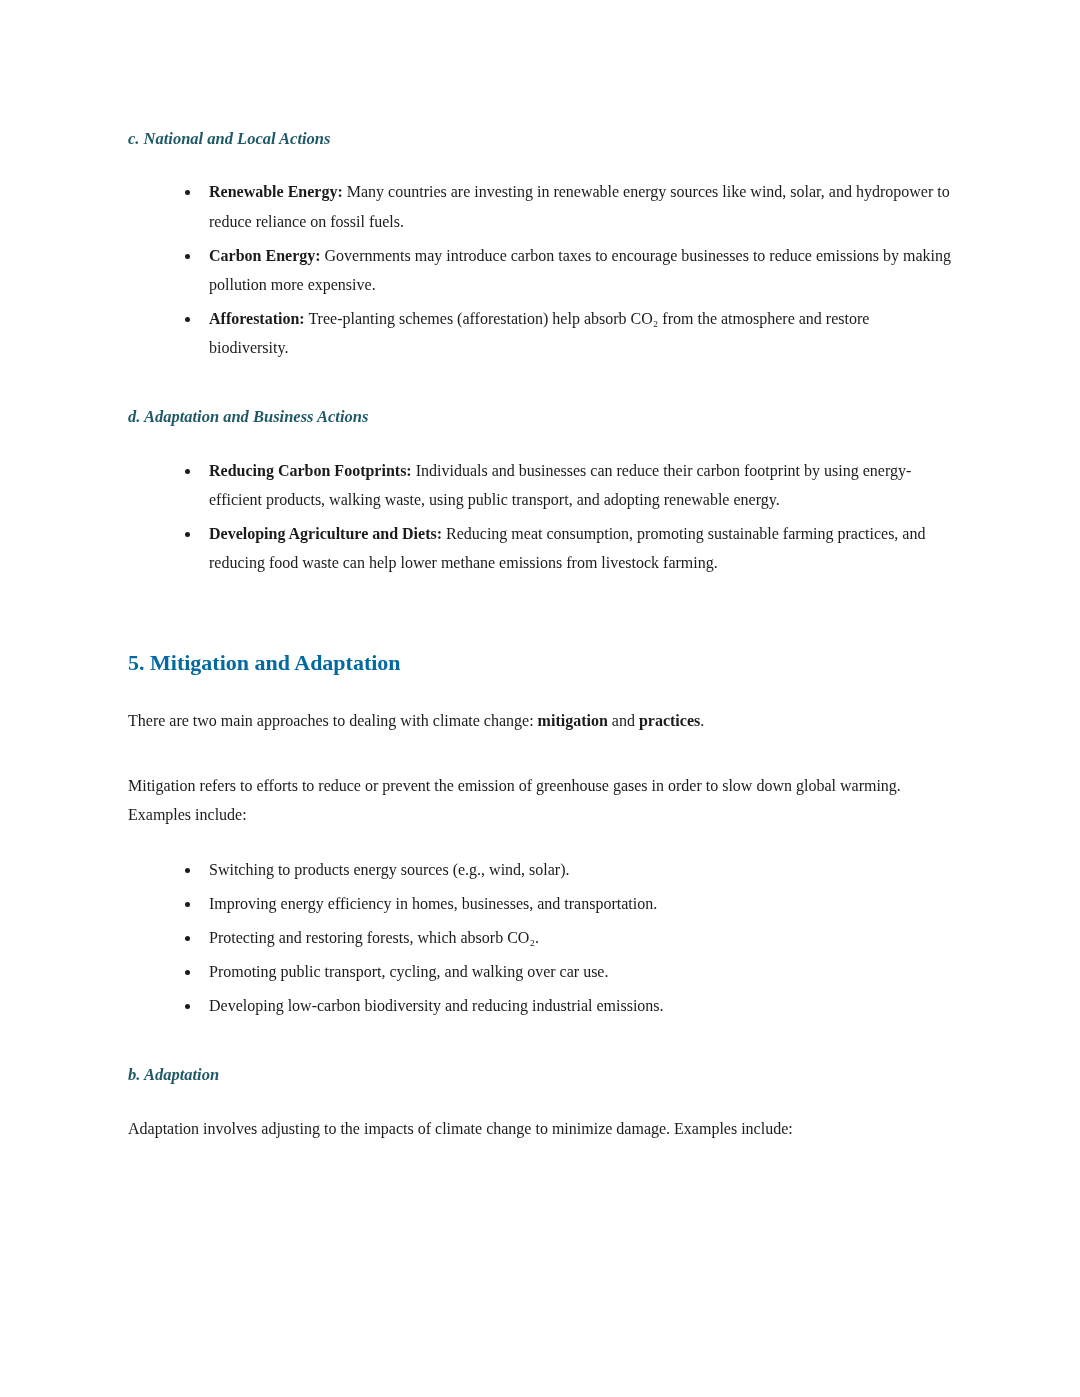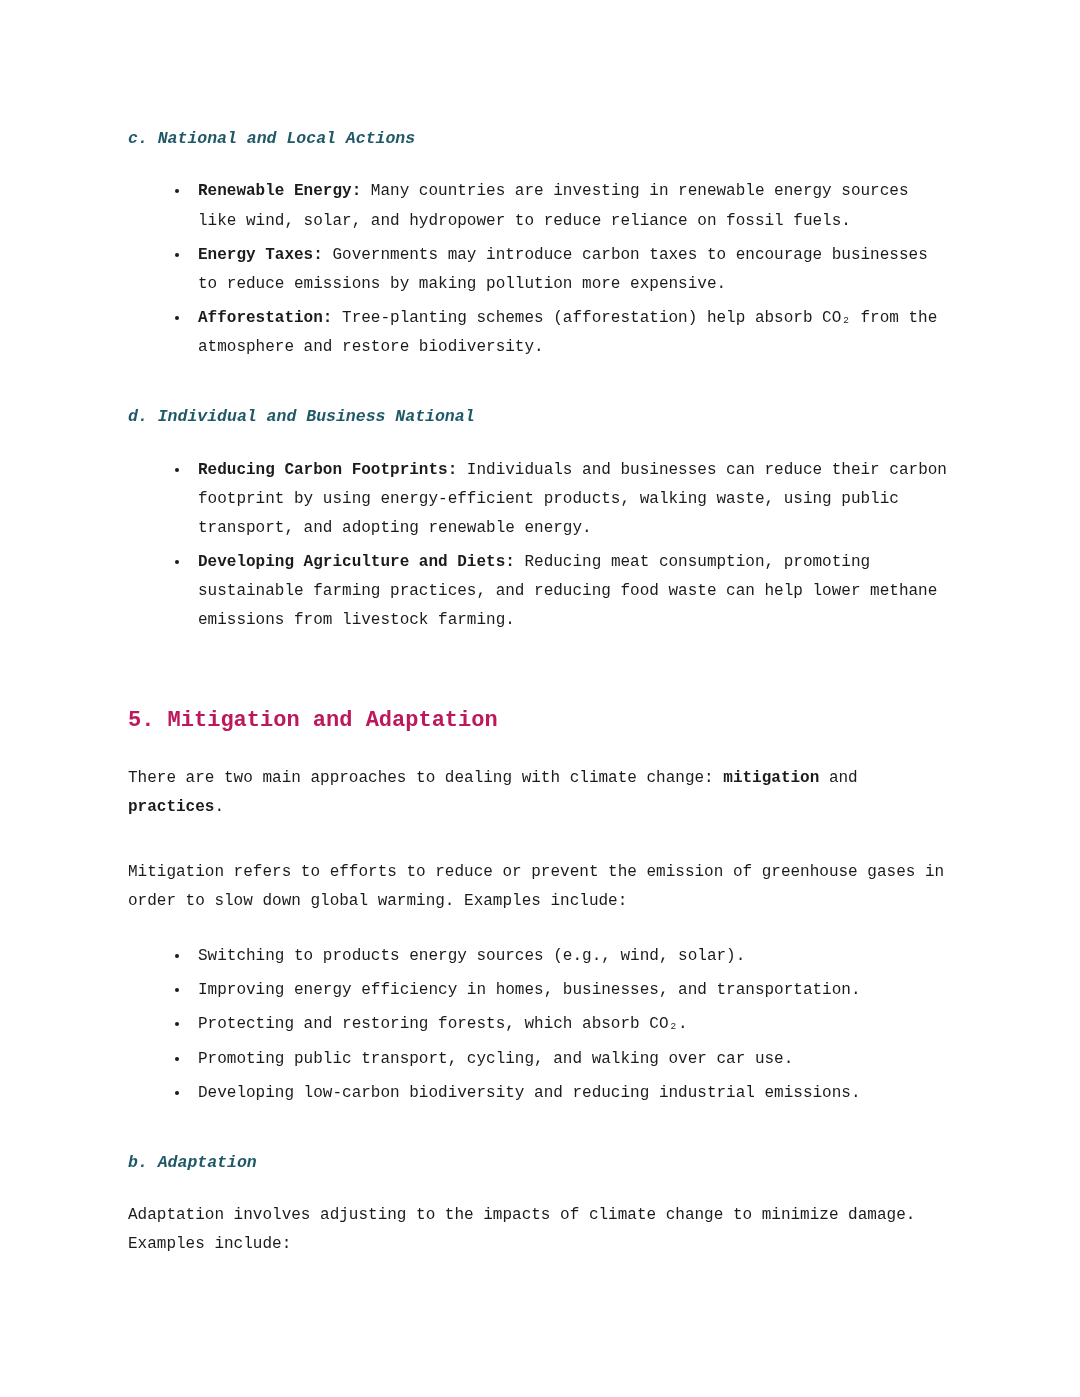--- a/index.html
+++ b/index.html
@@ -3,48 +3,48 @@
 <meta charset="utf-8">
 <style>
   * { box-sizing: border-box; }
   html, body { margin: 0; padding: 0; background: #ffffff; }
   .page {
     width: 1080px;
     height: 1397px;
     margin: 0 auto;
     background: #ffffff;
     padding: 128px 128px 22px 128px;
-    font-family: Liberation Mono, monospace;
+    font-family: Liberation Serif, serif;
     font-size: 16px;
     line-height: 1.82;
     color: #1b1b1b;
   }
   .sub-heading {
     font-size: 16.5px;
     font-weight: bold;
     font-style: italic;
     color: #1f5968;
     margin: 0 0 28px 0;
     line-height: 1.3;
   }
   .main-heading {
     font-size: 22px;
     font-weight: bold;
-    color: #be185d;
+    color: #0369a1;
     margin: 10px 0 28px 0;
     line-height: 1.3;
   }
   .doc-list {
     list-style: disc outside;
     margin: 0 0 44px 0;
     padding: 0 0 0 62px;
   }
   .doc-list li {
     padding-left: 8px;
-    margin: 0 0 5px 0;
+    margin: 0 0 5px 11px;
   }
   .doc-list li::marker { color: #1b1b1b; }
   .lead { font-weight: bold; }
   .para {
     margin: 0 0 30px 0;
   }
   .para.tight { margin-bottom: 26px; margin-top: 36px; }
   .gap-lg { height: 18px; }
   b { font-weight: bold; }
 </style>
@@ -53,28 +53,28 @@
 
 <div class="page">
 
   <h3 class="sub-heading">c. National and Local Actions</h3>
 
   <ul class="doc-list">
     <li>
       <span class="lead">Renewable Energy:</span><span> Many countries are investing in renewable energy sources like wind, solar, and hydropower to reduce reliance on fossil fuels.</span>
     </li>
     <li>
-      <span class="lead">Energy Taxes:</span><span> Governments may introduce carbon taxes to encourage businesses to reduce emissions by making pollution more expensive.</span>
+      <span class="lead">Carbon Energy:</span><span> Governments may introduce carbon taxes to encourage businesses to reduce emissions by making pollution more expensive.</span>
     </li>
     <li>
       <span class="lead">Afforestation:</span><span> Tree-planting schemes (afforestation) help absorb CO₂ from the atmosphere and restore biodiversity.</span>
     </li>
   </ul>
 
-  <h3 class="sub-heading">d. Individual and Business National</h3>
+  <h3 class="sub-heading">d. Adaptation and Business Actions</h3>
 
   <ul class="doc-list">
     <li>
       <span class="lead">Reducing Carbon Footprints:</span><span> Individuals and businesses can reduce their carbon footprint by using energy-efficient products, walking waste, using public transport, and adopting renewable energy.</span>
     </li>
     <li>
       <span class="lead">Developing Agriculture and Diets:</span><span> Reducing meat consumption, promoting sustainable farming practices, and reducing food waste can help lower methane emissions from livestock farming.</span>
     </li>
   </ul>
 

